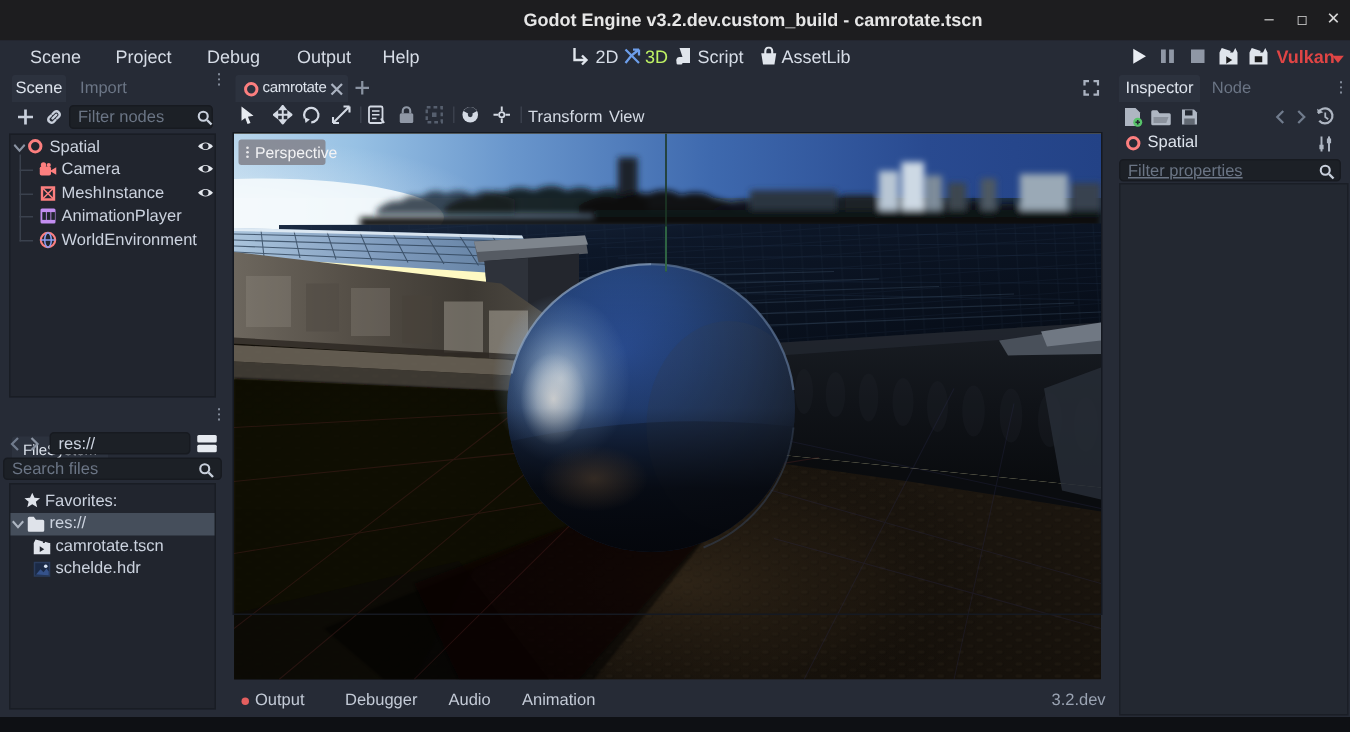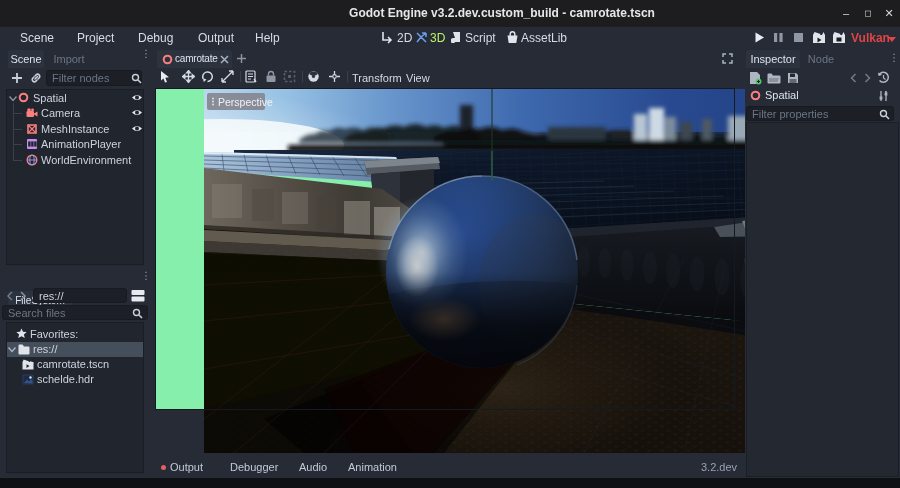--- a/index.html
+++ b/index.html
@@ -12,21 +12,21 @@
 .winbtn { top:0; height:27px; color:#d8d8d8; font-size:11px; text-align:center; line-height:26px; }
 #menubar { left:0; top:27px; width:900px; height:21px; background:#262b36; }
 .menuitem { top:27px; height:21px; line-height:22px; color:#d6dce6; font-size:12px; }
 .tabsel { background:#2c323e; color:#dde3ec; }
 .dim { color:#6b7585; }
 .inset { background:#1c2026; border:1px solid #171a20; border-radius:3px; }
 #leftdock { left:0; top:48px; width:150px; height:430px; background:#262b36; }
 #scenetree { left:6px; top:89px; width:138px; height:176px; background:#21252e; border:1px solid #191d24; }
 .tlabel { position:absolute; top:1px; font-size:11px; color:#ccd3df; }
 #fstree { left:6px; top:322px; width:138px; height:151px; background:#21252e; border:1px solid #191d24; }
-#viewport { left:156px; top:89px; width:578px; height:320px; background:#86efac; outline:1px solid #151921;padding-left:48px; }
+#viewport { left:156px; top:89px; width:578px; height:320px; background:#fef9c3; outline:1px solid #151921; }
 #bottombar { left:150px; top:456px; width:590px; height:21px; background:#262b36; }
 .bbtxt { top:456px; height:21px; line-height:22px; font-size:11px; color:#c3cad6; }
 #rightdock { left:745px; top:48px; width:155px; height:430px; background:#262b36; }
 #insp-empty { left:746px; top:122px; width:153px; height:355px; background:#232831; border:1px solid #1a1e26; }
 #bottomstrip { left:0; top:478px; width:900px; height:10px; background:#0e1014; }
 svg { display:block; }
 </style>
 </head>
 <body>
 <div id="wrap">
@@ -557,21 +557,21 @@
       <circle cx="5.5" cy="5.5" r="3.8" stroke="#fc7f7f" stroke-width="2" fill="none"></circle>
     </svg>
 <div class="abs" style="left:765px;top:89px;font-size:11px;color:#dde3ec;">Spatial</div>
 <svg class="abs" style="left:878px;top:90px;" width="11" height="12" viewBox="0 0 11 12">
       <path d="M3 1 v10 M8 1 v10" stroke="#aeb6c2" stroke-width="1.3"></path>
       <rect x="1.6" y="6.5" width="2.8" height="3" fill="#aeb6c2"></rect>
       <rect x="6.6" y="2.5" width="2.8" height="3" fill="#aeb6c2"></rect>
       <path d="M8 0.8 l1.2 1.8 h-2.4 z" fill="#aeb6c2"></path>
     </svg>
 <div class="abs inset" style="left:746px;top:106px;width:148px;height:15px;"></div>
-<div class="abs dim" style="left:752px;top:108px;font-size:11px;">Filter properties</div>
+<div class="abs dim" style="left:752px;top:108px;font-size:11px;text-decoration:underline;">Filter properties</div>
 <svg class="abs" style="left:879px;top:109px;" width="11" height="11" viewBox="0 0 11 11">
       <circle cx="4.5" cy="4.5" r="3" stroke="#c8cfdb" stroke-width="1.4" fill="none"></circle>
       <path d="M7 7 L10 10" stroke="#c8cfdb" stroke-width="1.6"></path>
     </svg>
 <div id="insp-empty" class="abs"></div>
 
 <div id="bottomstrip" class="abs"></div>
 </div>
 
 </body></html>

